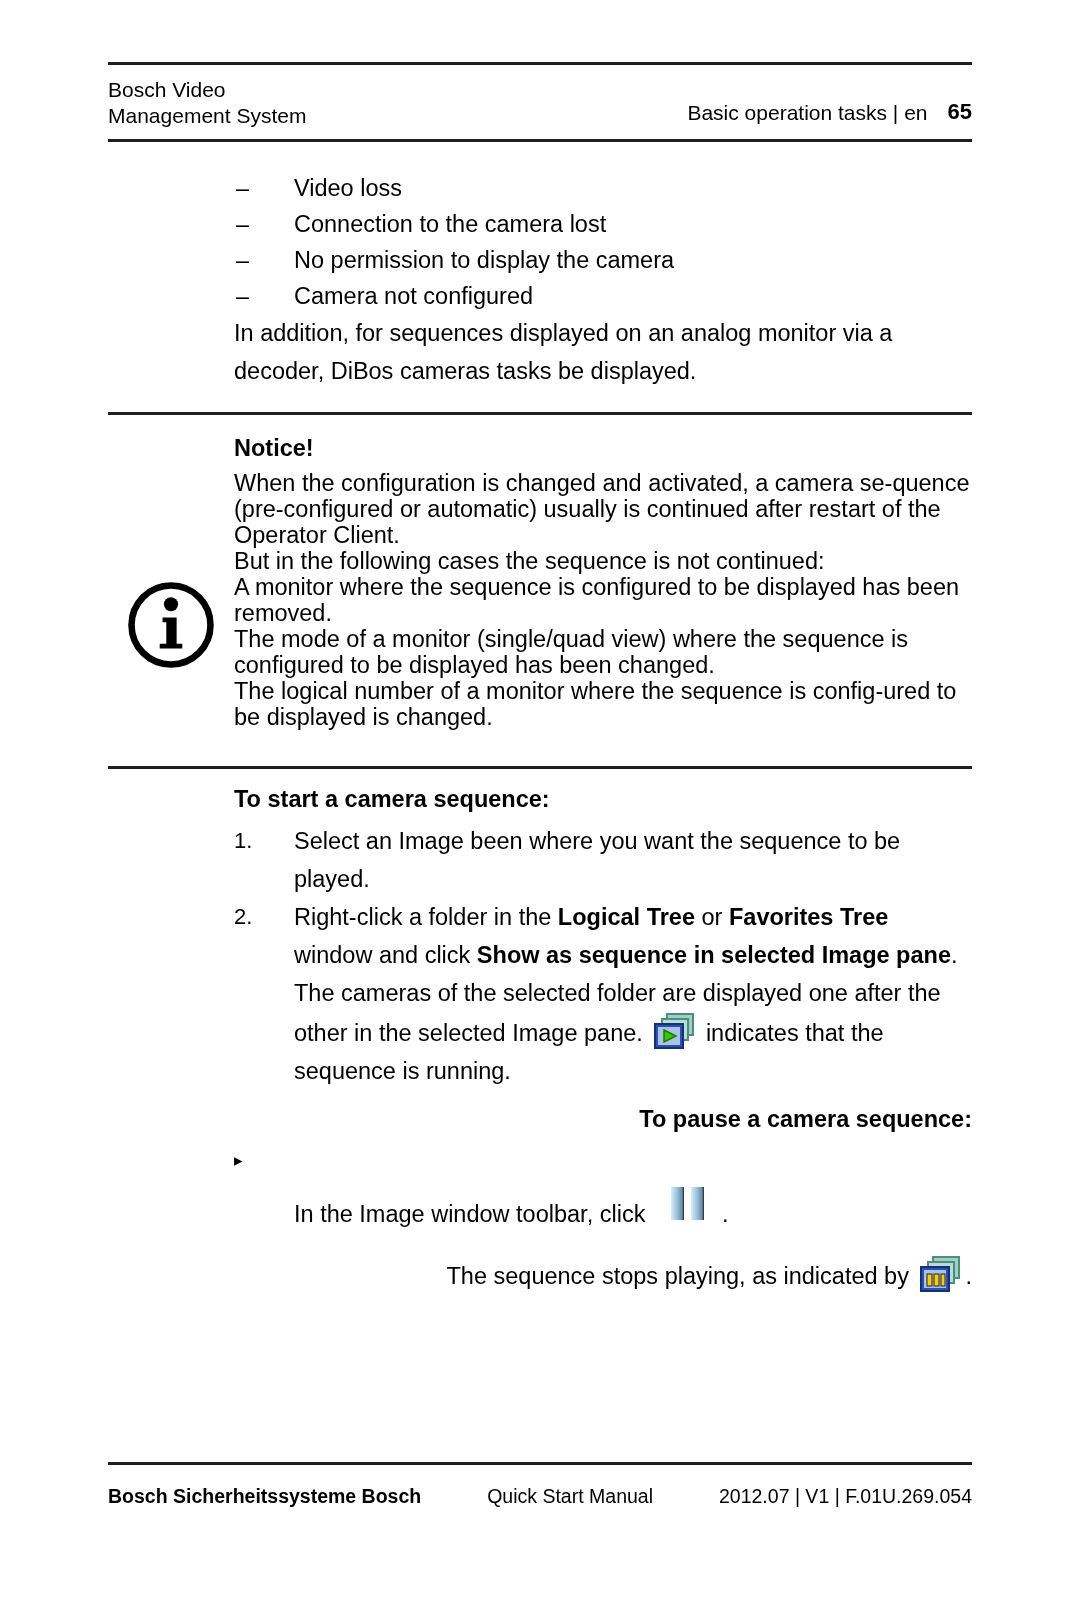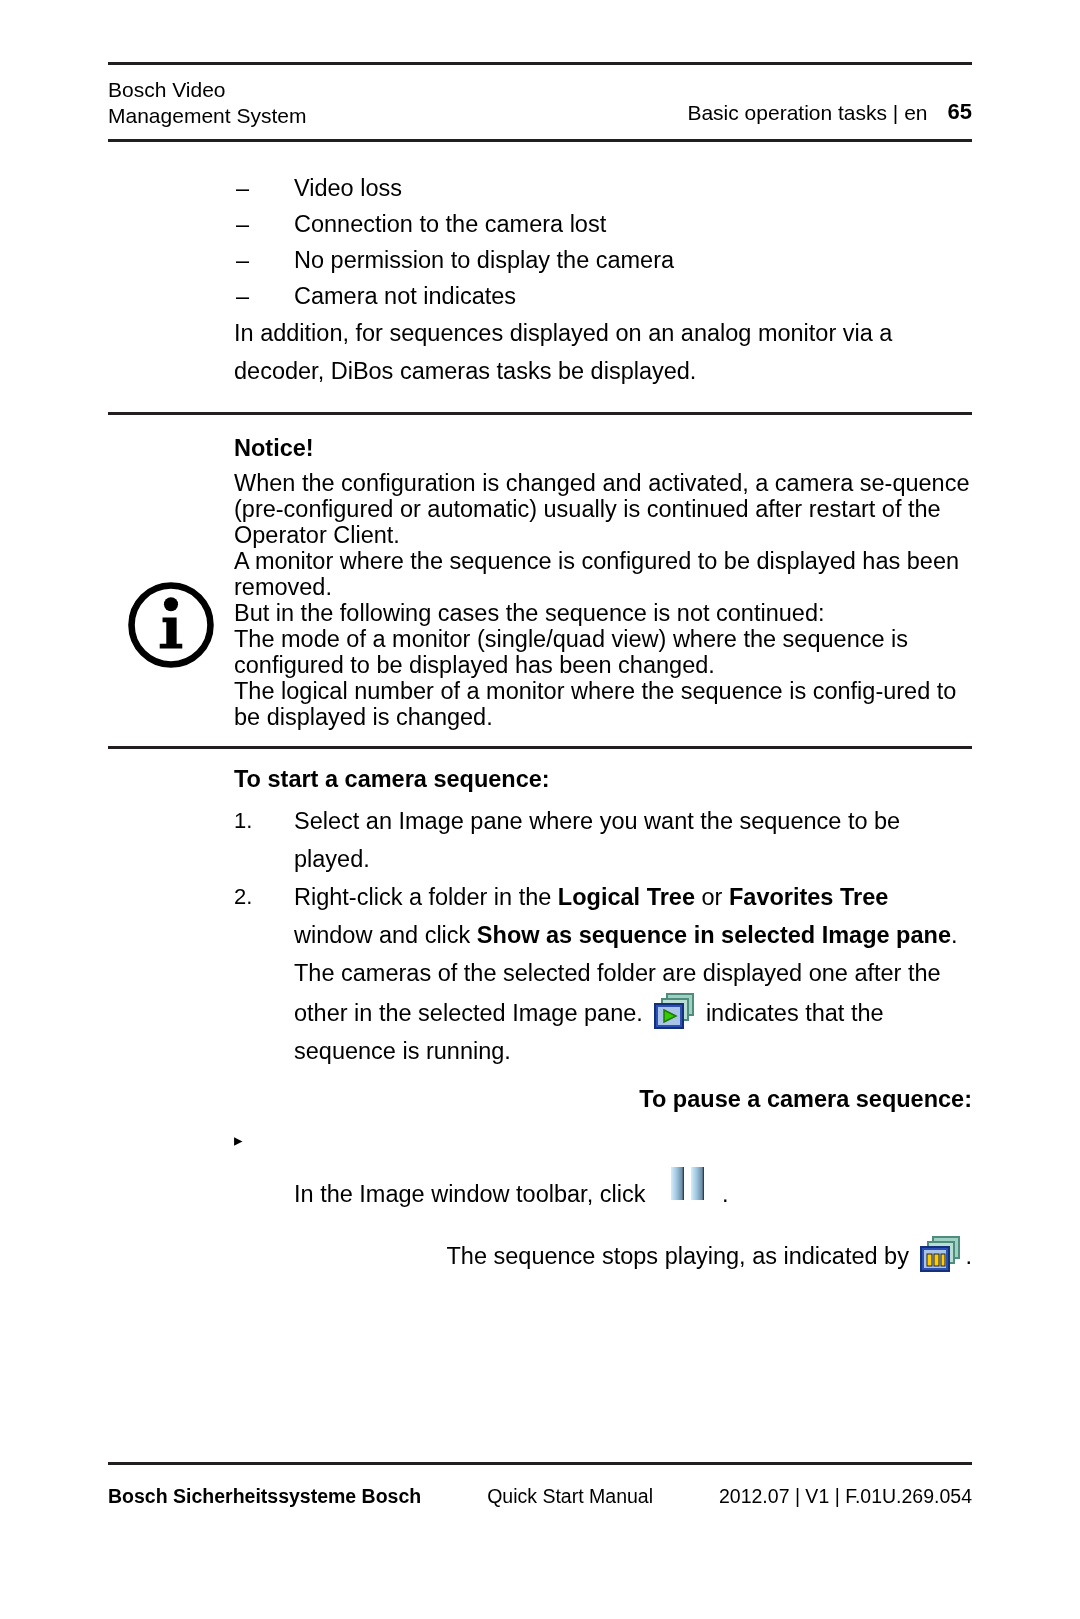--- a/index.html
+++ b/index.html
@@ -124,21 +124,21 @@
     position: absolute;
     left: 16px;
     top: 166px;
     width: 94px;
     height: 94px;
   }
 
   
   .proc {
     position: relative;
-    margin-top: 16px;
+    margin-top: 36px;
     padding-top: 14px;
   }
   .proc .rule-top {
     position: absolute;
     left: 0; top: 0;
     width: 100%;
     border-top: 3px solid #231f20;
   }
   .proc-title {
     font-weight: bold;
@@ -253,53 +253,53 @@
       <li class="dash-item">
         <span class="dash-marker">–</span>
         <span class="dash-text">Connection to the camera lost</span>
       </li>
       <li class="dash-item">
         <span class="dash-marker">–</span>
         <span class="dash-text">No permission to display the camera</span>
       </li>
       <li class="dash-item">
         <span class="dash-marker">–</span>
-        <span class="dash-text">Camera not indicates</span>
+        <span class="dash-text">Camera not configured</span>
       </li>
     </ul>
 
     <p class="para">In addition, for sequences displayed on an analog monitor via a decoder, DiBos cameras tasks be displayed.</p>
 
     <div class="notice">
       <div class="rule-top"></div>
 
       <svg class="info-icon" viewBox="0 0 100 100">
         <circle cx="50" cy="50" r="42" fill="none" stroke="#000000" stroke-width="7"></circle>
         <circle cx="50" cy="28" r="7.5" fill="#000000"></circle>
         <path d="M41 42 L56 42 L56 70 L62 70 L62 75 L38 75 L38 70 L45 70 L45 47 L41 47 Z" fill="#000000"></path>
       </svg>
 
       <div class="notice-inner">
         <div class="notice-title">Notice!</div>
         <p class="notice-line">When the configuration is changed and activated, a camera se-quence (pre-configured or automatic) usually is continued after restart of the Operator Client.</p>
+        <p class="notice-line">But in the following cases the sequence is not continued:</p>
         <p class="notice-line">A monitor where the sequence is configured to be displayed has been removed.</p>
-        <p class="notice-line">But in the following cases the sequence is not continued:</p>
         <p class="notice-line">The mode of a monitor (single/quad view) where the sequence is configured to be displayed has been changed.</p>
         <p class="notice-line">The logical number of a monitor where the sequence is config-ured to be displayed is changed.</p>
       </div>
     </div>
 
     <div class="proc">
       <div class="rule-top"></div>
       <div class="proc-title">To start a camera sequence:</div>
 
       <ol class="num-list">
         <li class="num-item">
           <span class="num-marker">1.</span>
-          <span class="num-body">Select an Image pane where you want the sequence to be played.</span>
+          <span class="num-body">Select an Image been where you want the sequence to be played.</span>
         </li>
         <li class="num-item">
           <span class="num-marker">2.</span>
           <span class="num-body">
             <span>Right-click a folder in the </span><b>Logical Tree</b><span> or </span><b>Favorites Tree</b><span> window and click </span><b>Show as sequence in selected Image pane</b><span>.</span>
 
             <span class="sub-para">
               <span>The cameras of the selected folder are displayed one after the other in the selected Image pane. </span><svg class="icon-inline icon-seq" viewBox="0 0 42 38">
                 <rect x="14" y="2" width="26" height="21" fill="#9fd0c4" stroke="#4e8c7c" stroke-width="2"></rect>
                 <rect x="9" y="7" width="26" height="21" fill="#b8ddd2" stroke="#4e8c7c" stroke-width="2"></rect>

